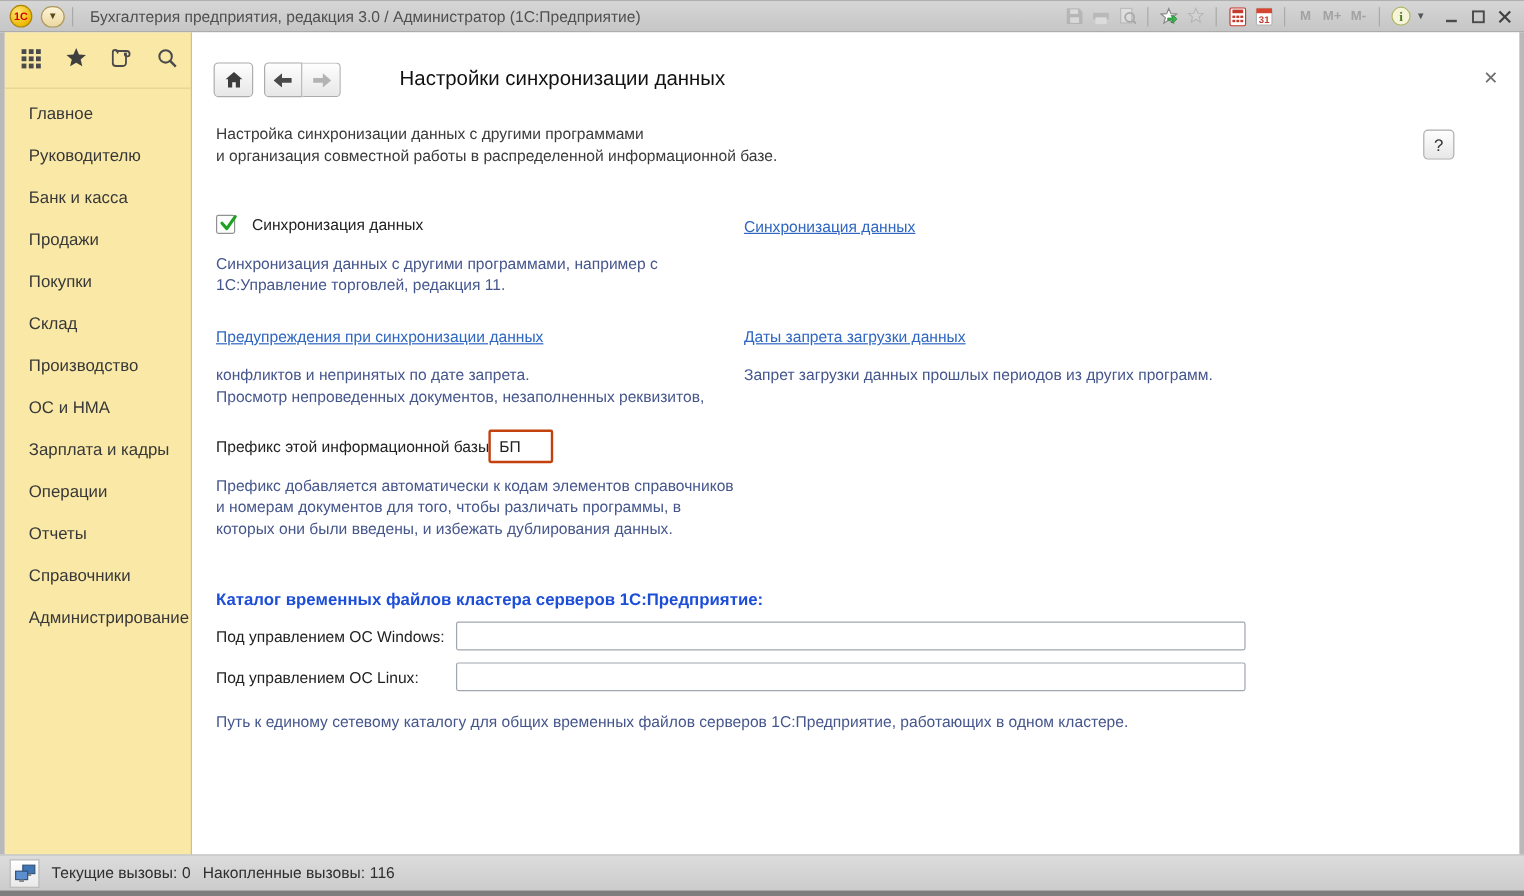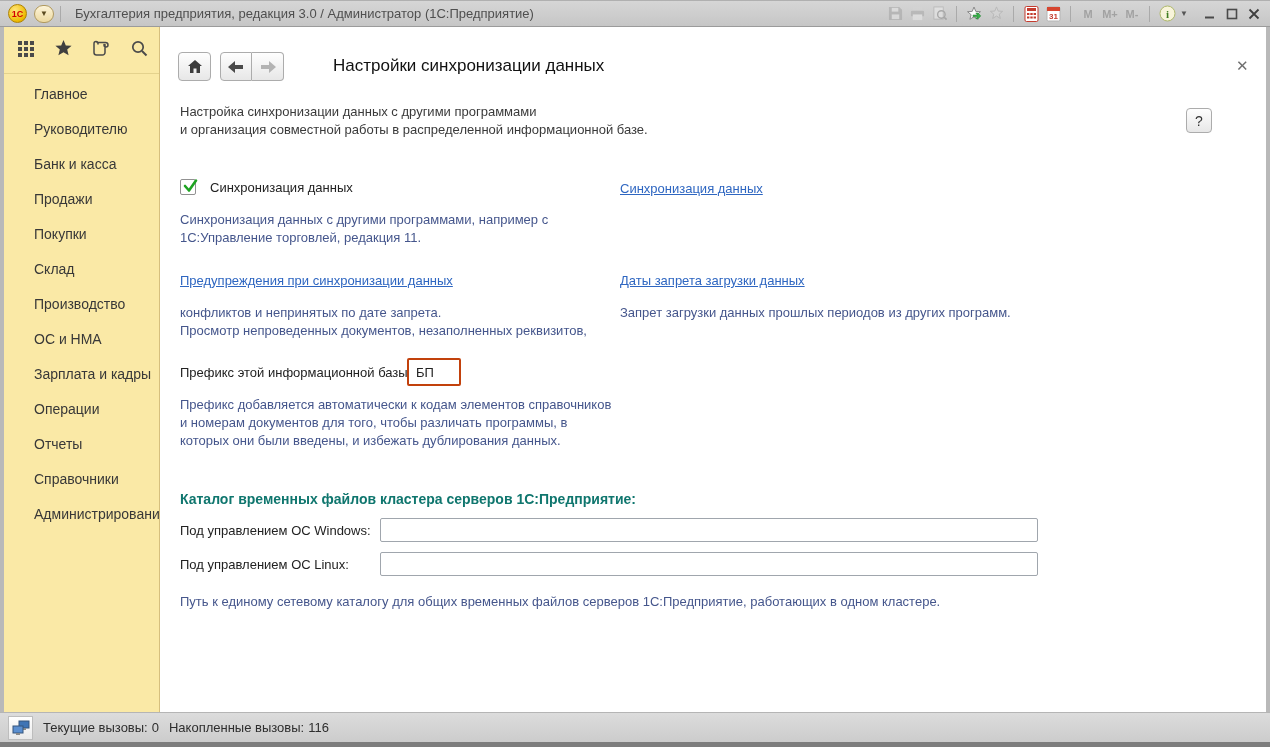--- a/index.html
+++ b/index.html
@@ -66,21 +66,21 @@
   .navgroup .seg.last { border-radius:0 4px 4px 0; border-left:none; }
   .page-title { font-size:17px; color:#111; white-space:nowrap; }
   .close-x { font-size:15px; color:#6f6f6f; cursor:pointer; line-height:1; }
   .intro { font-size:13px; color:#3a3a3a; line-height:18px; }
   .help-btn { width:26px; height:25px; font-size:14px; color:#333; }
   .lbl { font-size:13px; color:#222; white-space:nowrap; }
   .link { font-size:13px; color:#2e66c1; text-decoration:underline; cursor:pointer; white-space:nowrap; }
   .desc { font-size:13px; color:#45568c; line-height:18px; white-space:nowrap; }
   .chkbox { width:16px; height:16px; background:#fff; border:1px solid #919191; border-radius:2px; position:relative; }
   .chkbox svg { position:absolute; left:1px; top:-3px; }
-  .green-h { font-size:14px; font-weight:bold; color:#0f766e; white-space:nowrap; }
+  .green-h { font-size:14px; font-weight:bold; color:#1d4ed8; white-space:nowrap; }
   .txt-input { border:1px solid #a0a6ad; border-radius:2px; height:24px; font-size:13px;
     padding:0 6px; color:#333; font-family:"Liberation Sans",sans-serif; background:#fff; }
   .prefix-input { border:2px solid #c2410c; border-radius:2px; width:54px; height:28px;
     font-size:13px; padding:0 7px; color:#222; font-family:"Liberation Sans",sans-serif; }
   .status-ic-btn { width:25px; height:24px; margin-left:8px; background:linear-gradient(#ffffff,#e9e9e9);
     border:1px solid #bdbdbd; display:flex; align-items:center; justify-content:center; }
   .st-txt { margin-left:10px; }
   .st-val { margin-left:4px; }
 </style>
 </head>
@@ -212,21 +212,21 @@
         </svg>
     </div>
     <div class="sb-icon">
       <svg width="19" height="19" viewBox="0 0 19 19">
           <circle cx="8" cy="8" r="5.2" fill="none" stroke="#4a4a4a" stroke-width="1.7"></circle>
           <line x1="12" y1="12" x2="16.5" y2="16.5" stroke="#4a4a4a" stroke-width="2"></line>
         </svg>
     </div>
   </div>
   <div class="sb-sep"></div>
-  <div style="padding-top:2px;padding-left:10px;">
+  <div style="padding-top:2px;">
     <div class="sb-item">Главное</div>
     <div class="sb-item">Руководителю</div>
     <div class="sb-item">Банк и касса</div>
     <div class="sb-item">Продажи</div>
     <div class="sb-item">Покупки</div>
     <div class="sb-item">Склад</div>
     <div class="sb-item">Производство</div>
     <div class="sb-item">ОС и НМА</div>
     <div class="sb-item">Зарплата и кадры</div>
     <div class="sb-item">Операции</div>

